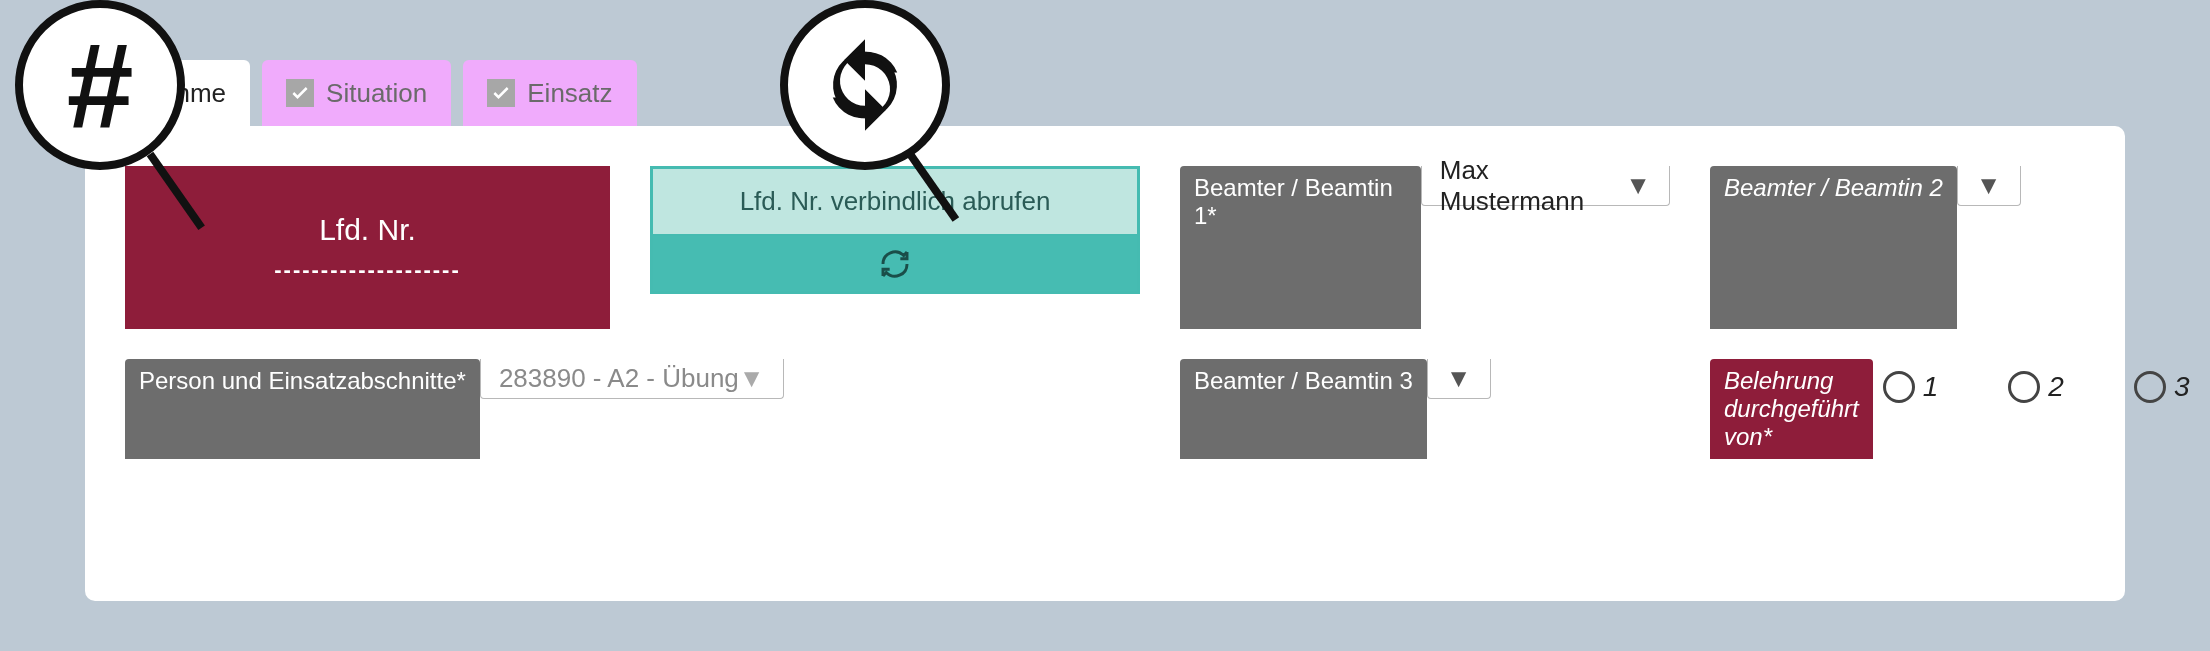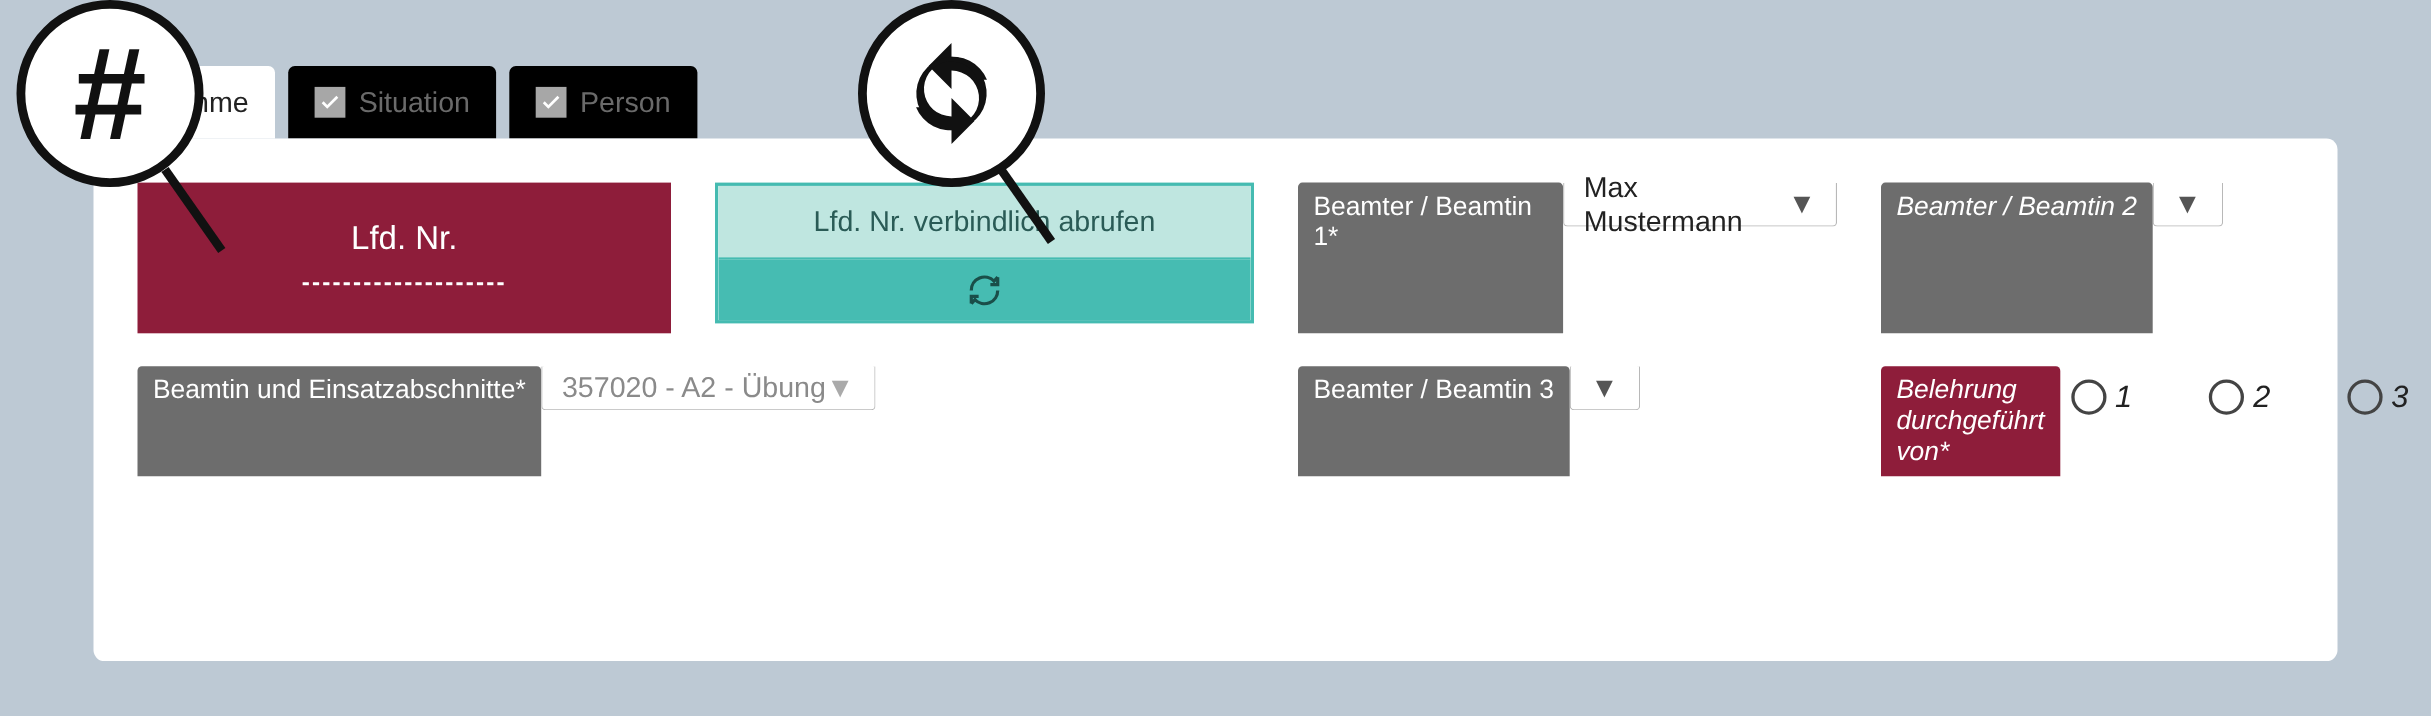--- a/index.html
+++ b/index.html
@@ -16,21 +16,21 @@
 
   
   .tabbar {
     position: absolute;
     top: 60px; left: 85px; right: 85px;
     height: 66px;
     display: flex; gap: 12px;
     align-items: stretch;
   }
   .tab {
-    background: #000000;
+    background: #f0abfc;
     border-radius: 6px 6px 0 0;
     display: flex; align-items: center;
     padding: 0 24px;
     font-size: 26px;
     color: #6a6a6a;
     gap: 12px;
     cursor: pointer;
   }
   .tab.active {
     background: #fff;
@@ -51,21 +51,21 @@
     border-radius: 0 10px 10px 10px;
     padding: 40px 40px 40px 40px;
   }
 
   .row { display: flex; gap: 40px; }
   .row + .row { margin-top: 30px; }
 
   
   .lfd {
     flex: 0 0 485px;
-    height: 137px;
+    height: 163px;
     background: #8e1d3a;
     color: #fff;
     display: flex; flex-direction: column; align-items: center; justify-content: center;
     gap: 10px;
     font-size: 30px;
   }
   .lfd .dash { letter-spacing: 2px; font-size: 22px; font-weight: bold; }
 
   
   .fetch {
@@ -168,21 +168,21 @@
           </svg>
       </span>
       <span>Situation</span>
     </div>
     <div class="tab">
       <span class="chk">
         <svg viewBox="0 0 24 24">
             <path d="M4 12l5 5L20 6" stroke="#fff" stroke-width="3" fill="none"></path>
           </svg>
       </span>
-      <span>Person</span>
+      <span>Einsatz</span>
     </div>
   </div>
 
   <div class="panel">
 
     <div class="row">
       <div class="lfd col1">
         <span>Lfd. Nr.</span>
         <span class="dash">--------------------</span>
       </div>
@@ -209,23 +209,23 @@
         <div class="hdr">Beamter / Beamtin 2</div>
         <div class="sel">
           <span></span>
           <span class="caret">▼</span>
         </div>
       </div>
     </div>
 
     <div class="row row2">
       <div class="cell widecell">
-        <div class="hdr">Beamtin und Einsatzabschnitte*</div>
+        <div class="hdr">Person und Einsatzabschnitte*</div>
         <div class="sel dis">
-          <span>357020 - A2 - Übung</span>
+          <span>283890 - A2 - Übung</span>
           <span class="caret" style="color:#aaa">▼</span>
         </div>
       </div>
 
       <div class="cell col3">
         <div class="hdr">Beamter / Beamtin 3</div>
         <div class="sel">
           <span></span>
           <span class="caret">▼</span>
         </div>

